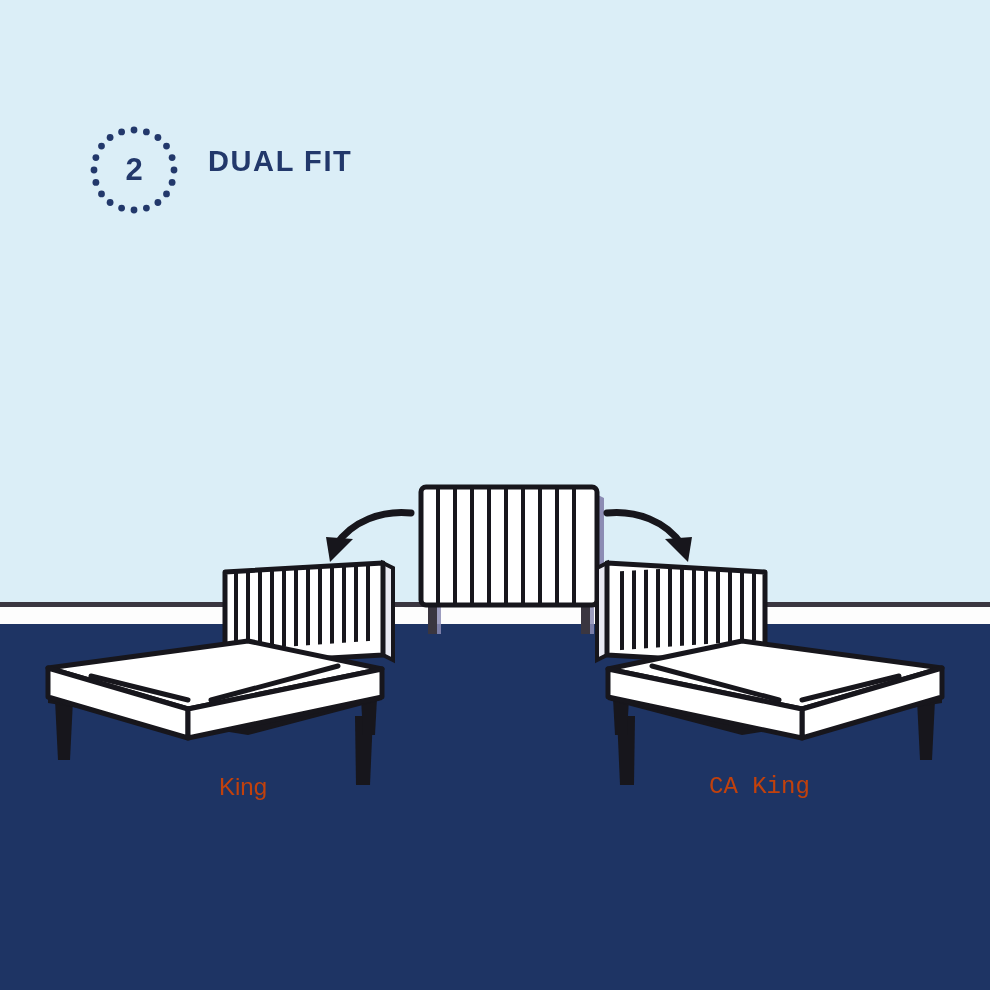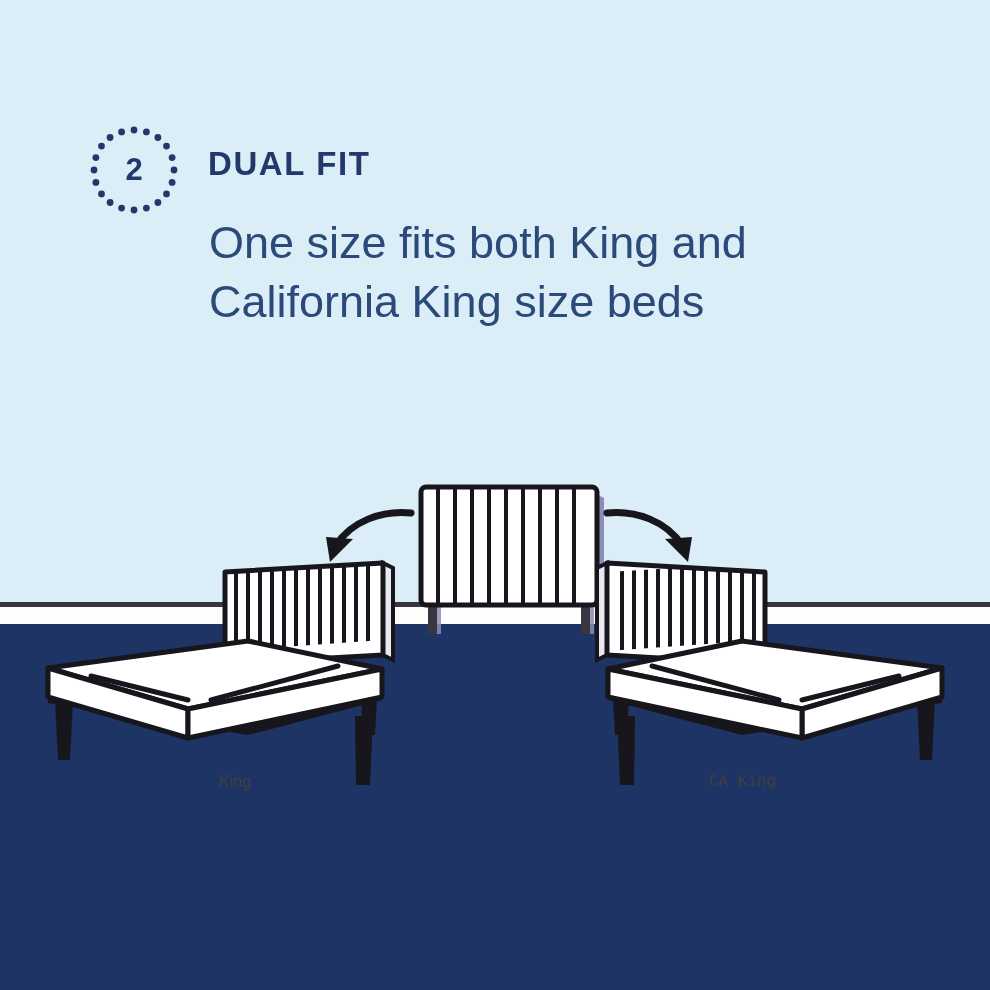--- a/index.html
+++ b/index.html
@@ -49,40 +49,40 @@
     text-align: center;
     font-size: 31px;
     font-weight: bold;
     color: #22386b;
     letter-spacing: 0px;
   }
   .eyebrow {
     position: absolute;
     left: 208px;
     top: 145px;
-    font-size: 33px;
+    font-size: 29px;
     font-weight: bold;
     letter-spacing: 1.6px;
     color: #22386b;
     white-space: nowrap;
   }
   .headline {
     position: absolute;
     left: 209px;
     top: 213px;
     font-size: 45px;
     font-weight: 300;
     line-height: 1.32;
     color: #2b4a7a;
     white-space: pre-line;
   }
   .bed-caption {
     position: absolute;
-    font-size: 16px;
-    color: #404040;
+    font-size: 24px;
+    color: #c2410c;
     white-space: nowrap;
     text-align: right;
   }
   #caption-king { left: 219px; top: 773px; }
   #caption-ca-king { left: 709px; top: 773px; font-family: Liberation Mono, monospace; }
 </style>
 </head>
 <body>
 
 <div id="infographic">
@@ -242,22 +242,20 @@
           <circle cx="13.5" cy="22.1" r="3.4"></circle>
           <circle cx="22.1" cy="13.5" r="3.4"></circle>
           <circle cx="33.6" cy="7.9" r="3.4"></circle>
         </g>
       </svg>
       <div class="badge-number">2</div>
     </div>
 
     <div class="eyebrow">DUAL FIT</div>
 
-    <div class="headline">One size fits both King and
-California King size beds</div>
 
     <div class="bed-caption" id="caption-king">King</div>
 
     <div class="bed-caption" id="caption-ca-king">CA King</div>
 
   </div>
 
 </div>
 
 </body></html>

